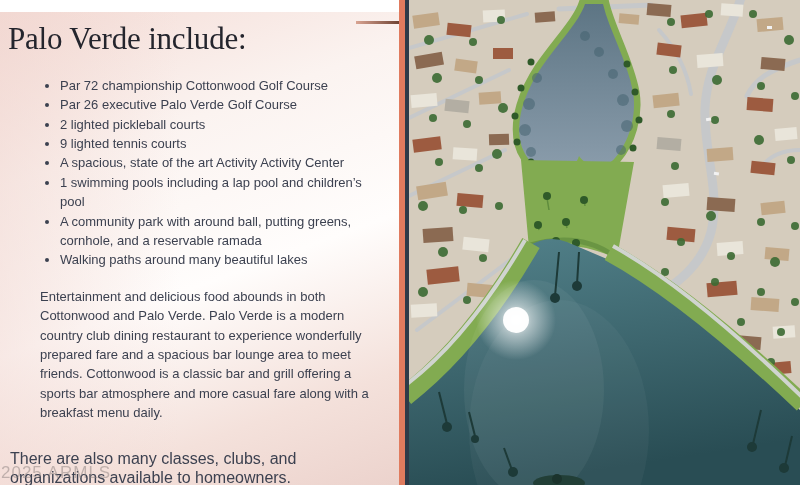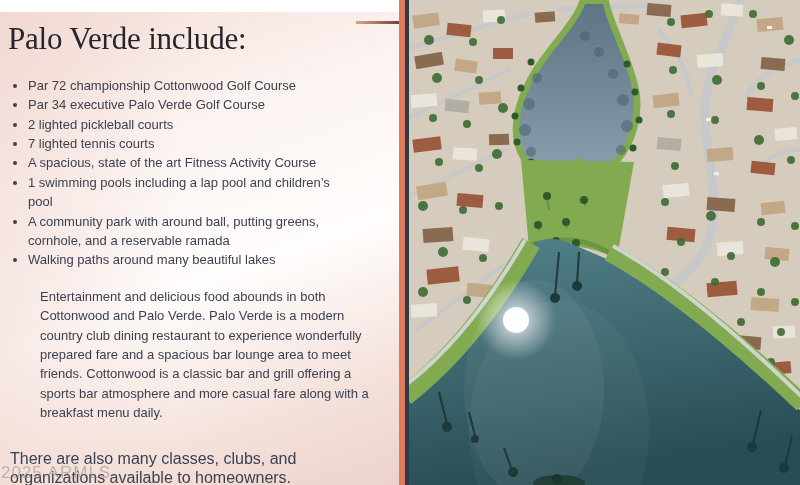--- a/index.html
+++ b/index.html
@@ -22,21 +22,21 @@
   h1.title{
     margin:10px 0 0 8px;
     font-family:"Liberation Serif",serif;
     font-weight:500;
     font-size:31px;line-height:1.12;
     color:var(--title_color);
     letter-spacing:-0.2px;
   }
   ul.amenities{
     margin:19px 0 0 0;
-    padding:0 0 0 28px;
+    padding:0 0 0 60px;
     width:318px;
     list-style:disc;
     color:var(--body_color);
     font-size:13px;line-height:19.4px;
   }
   ul.amenities li{padding:0;margin:0;}
   p.para1{
     margin:17px 0 16px 40px;
     width:330px;
     color:var(--body_color);
@@ -63,24 +63,24 @@
 </head>
 <body>
 
 <div class="stage">
 
   <section class="panel">
     <div class="accent-line"></div>
     <h1 class="title">Palo Verde include:</h1>
     <ul class="amenities">
         <li>Par 72 championship Cottonwood Golf Course</li>
-        <li>Par 34 executive Palo Verde Golf Course</li>
+        <li>Par 26 executive Palo Verde Golf Course</li>
         <li>2 lighted pickleball courts</li>
-        <li>7 lighted tennis courts</li>
-        <li>A spacious, state of the art Fitness Activity Course</li>
+        <li>9 lighted tennis courts</li>
+        <li>A spacious, state of the art Activity Activity Center</li>
         <li>1 swimming pools including a lap pool and children’s pool</li>
         <li>A community park with around ball, putting greens, cornhole, and a reservable ramada</li>
         <li>Walking paths around many beautiful lakes</li>
       </ul>
     <p class="para1">Entertainment and delicious food abounds in both Cottonwood and Palo Verde. Palo Verde is a modern country club dining restaurant to experience wonderfully prepared fare and a spacious bar lounge area to meet friends. Cottonwood is a classic bar and grill offering a sports bar atmosphere and more casual fare along with a breakfast menu daily.</p>
     <p class="para2">There are also many classes, clubs, and organizations available to homeowners.</p>
     <div class="watermark">2025 ARMLS</div>
   </section>
 
   <div class="divider-coral"></div>

